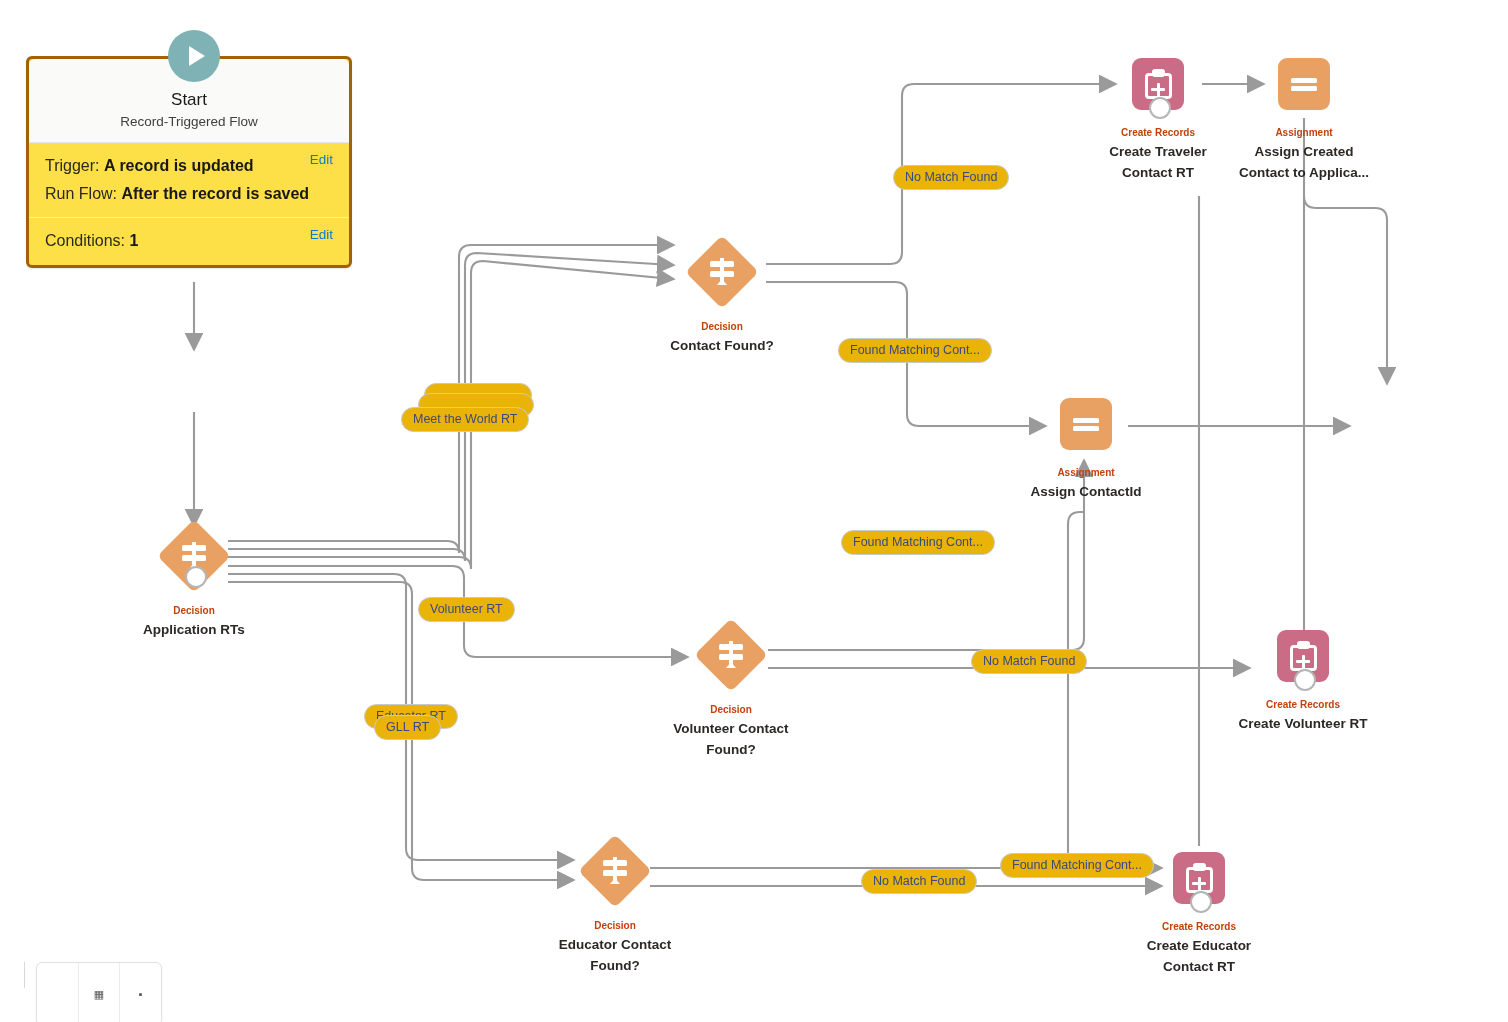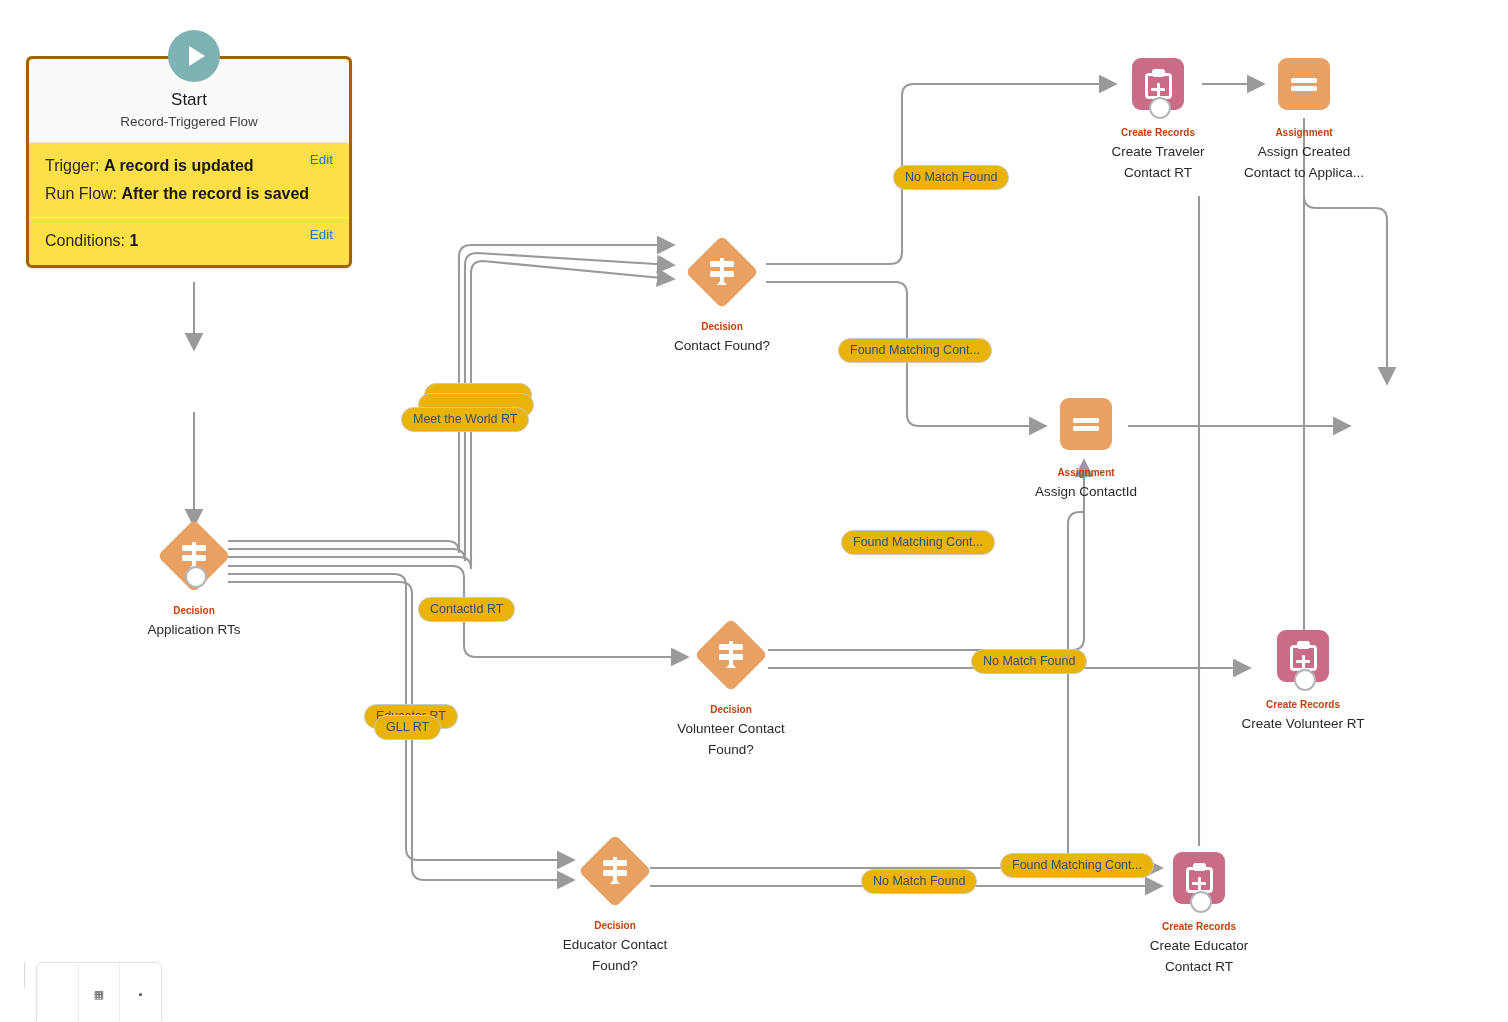--- a/index.html
+++ b/index.html
@@ -56,21 +56,21 @@
   .diamond{
     width:52px;height:52px;background:#e8a063;transform:rotate(45deg);border-radius:6px;
     position:relative;
   }
   .diamond .glyph{transform:rotate(-45deg);position:absolute;inset:0;display:flex;align-items:center;justify-content:center;}
   .pin{
     position:absolute;bottom:-9px;left:50%;margin-left:-9px;width:18px;height:18px;
     border-radius:50%;background:#fff;border:2px solid #b5b5b5;z-index:3;
   }
   .node .name{font-size:10px;font-weight:700;color:#c2410c;margin-top:12px;line-height:1.35;}
-  .node .desc{font-size:13.5px;font-weight:400;color:#2b2826;line-height:1.45;margin-top:2px;}
+  .node .desc{font-size:13.5px;font-weight:700;color:#2b2826;line-height:1.45;margin-top:2px;}
 
   
   .g-clip{position:relative;width:27px;height:30px;}
   .g-clip .body{
     position:absolute;left:0;top:4px;width:27px;height:26px;border:3.2px solid #fff;border-radius:4px;
     box-sizing:border-box;
   }
   .g-clip .tab{
     position:absolute;left:7px;top:0;width:13px;height:8px;background:#fff;border-radius:3px;
   }
@@ -336,21 +336,21 @@
   </div>
 
   <div class="pill" style="left:893px;top:165px;">No Match Found</div>
   <div class="pill" style="left:838px;top:338px;">Found Matching Cont...</div>
 
   <div class="pill" style="left:424px;top:383px;width:84px;height:13px;padding:4px 11px 5px;overflow:hidden;"></div>
   <div class="pill" style="left:418px;top:393px;width:92px;height:13px;padding:4px 11px 5px;overflow:hidden;"></div>
   <div class="pill" style="left:401px;top:407px;">Meet the World RT</div>
 
   <div class="pill" style="left:841px;top:530px;">Found Matching Cont...</div>
-  <div class="pill" style="left:418px;top:597px;">ContactId RT</div>
+  <div class="pill" style="left:418px;top:597px;">Volunteer RT</div>
   <div class="pill" style="left:971px;top:649px;">No Match Found</div>
 
   <div class="pill" style="left:364px;top:704px;">Educator RT</div>
   <div class="pill" style="left:374px;top:715px;">GLL RT</div>
 
   <div class="pill" style="left:1000px;top:853px;">Found Matching Cont...</div>
   <div class="pill" style="left:861px;top:869px;">No Match Found</div>
 
   <div class="mini-handle"></div>
   <div class="mini-toolbar">

